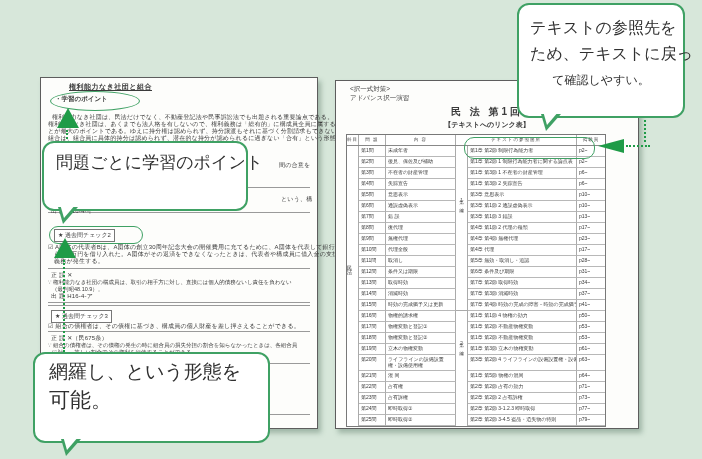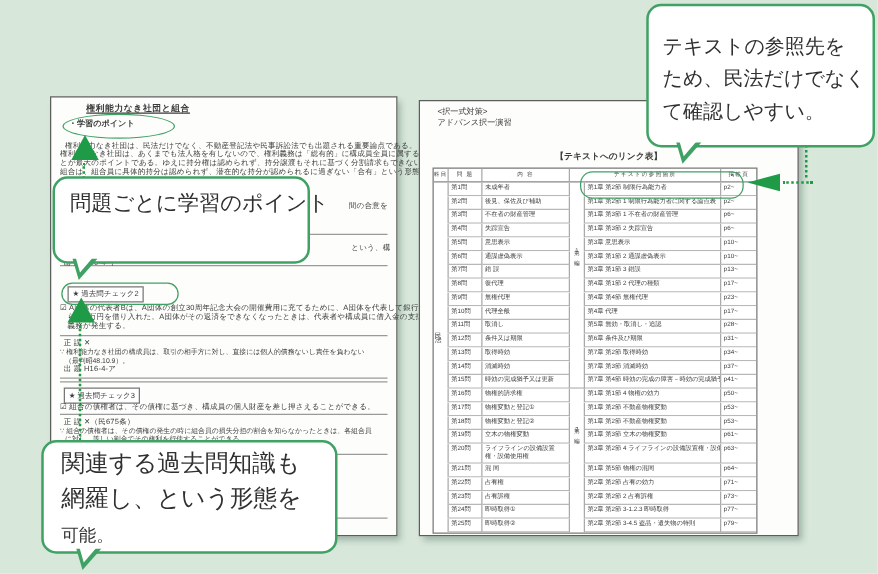--- a/index.html
+++ b/index.html
@@ -132,20 +132,21 @@
     <div class="abs doc-small" style="left:10px; top:257px;">正 誤 ✕（民675条）</div>
     <div class="abs doc-tiny" style="left:7px;  top:264px;">∵ 組合の債権者は、その債権の発生の時に組合員の損失分担の割合を知らなかったときは、各組合員</div>
     <div class="abs doc-tiny" style="left:11px; top:271px;">に対し、等しい割合でその権利を行使することができる。</div>
     <div class="rule" style="top:285px;"></div>
     <div class="rule" style="top:336px;"></div>
   </div>
 
   <div class="page right-page">
     <div class="abs rp-small" style="left:14px; top:4px;">&lt;択一式対策&gt;</div>
     <div class="abs rp-small" style="left:14px; top:13px;">アドバンス択一演習</div>
+    <div class="abs rp-title" style="left:0; top:24px;">民 法 第1回</div>
     <div class="abs rp-subtitle" style="left:0; top:39px;">【テキストへのリンク表】</div>
 
     <div class="ltable">
       <div class="thead">
         <div class="h-subj">科目</div>
         <div class="h-no">問 題</div>
         <div class="h-cont">内 容</div>
         <div class="h-ref">テキストの参照箇所</div>
         <div class="h-page">掲載頁</div>
       </div>
@@ -363,35 +364,34 @@
   <div class="arrow-up" style="left:57px; top:108px;"></div>
   <div class="dot-v" style="left:66px; top:130px; height:16px;"></div>
 
   <div class="arrow-up" style="left:54px; top:238px;"></div>
   <div class="dot-v" style="left:63px; top:260px; height:92px;"></div>
 
   <div class="arrow-left" style="left:598px; top:139px;"></div>
   <div class="dot-h" style="left:626px; top:145px; width:24px;"></div>
   <div class="dot-v" style="left:644px; top:116px; height:26px;"></div>
 
-  <div class="callout" style="left:517px; top:3px; width:183px; height:115px; padding:20px 11px;">
+  <div class="callout" style="left:517px; top:3px; width:168px; height:115px; padding:10px 11px;text-align:center;">
     <span class="txt" style="font-size:16px; line-height:26px;">テキストの参照先を</span>
-    <span class="txt" style="font-size:16px; line-height:26px;">ため、民法だけでなく</span>
-    <span class="txt" style="font-size:16px; line-height:26px;">て確認しやすい。</span>
+    <span class="txt" style="font-size:16px; line-height:26px;">ため、テキストに戻っ</span>
+    <span class="txt" style="font-size:12px; line-height:26px;">て確認しやすい。</span>
     <div class="tail-b" style="left:22px;"></div>
     <div class="tail-f" style="left:24px;"></div>
   </div>
 
   <div class="callout" style="left:42px; top:141px; width:206px; height:70px; padding:5px 12px;">
     <span class="txt" style="font-size:17px; line-height:29px;">問題ごとに学習のポイント</span>
     <div class="tail-b" style="left:14px;"></div>
     <div class="tail-f" style="left:16px;"></div>
   </div>
 
   <div class="callout" style="left:33px; top:352px; width:237px; height:91px; padding:4px 14px;">
-    <span class="txt" style="font-size:19px; line-height:28px;">関連する過去問知識も</span>
     <span class="txt" style="font-size:19px; line-height:28px;">網羅し、という形態を</span>
-    <span class="txt" style="font-size:14px; line-height:28px;">可能。</span>
+    <span class="txt" style="font-size:21px; line-height:28px;">可能。</span>
     <div class="tail-b" style="left:26px;"></div>
     <div class="tail-f" style="left:28px;"></div>
   </div>
 
 </div>
 
 </body></html>

